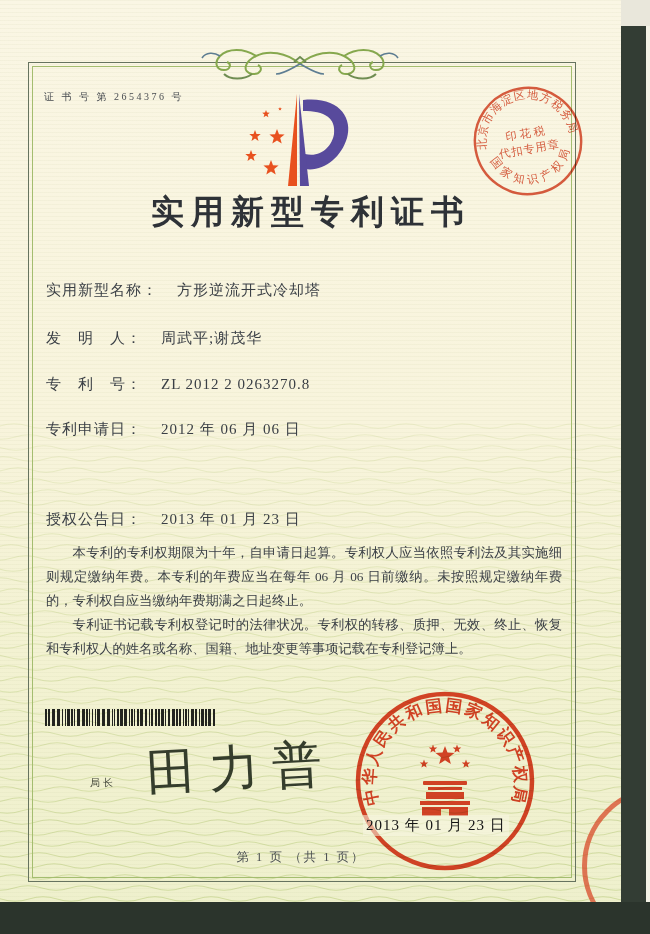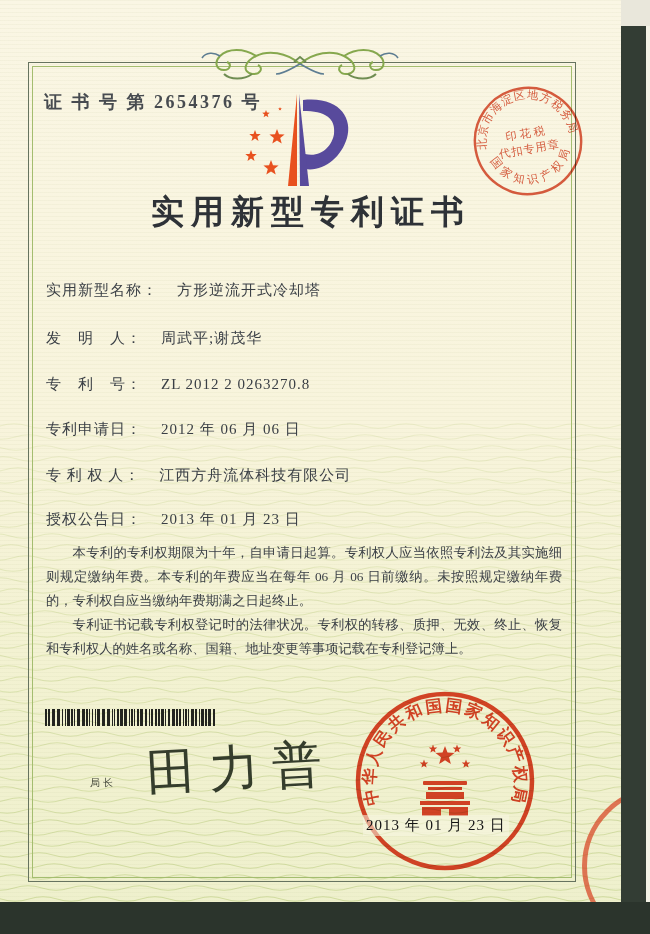--- a/index.html
+++ b/index.html
@@ -7,21 +7,21 @@
   .scan{position:relative;width:650px;height:934px;overflow:hidden;
     background:linear-gradient(180deg,#faf6e4 0%,#f8f4dc 45%,#f3f2d2 70%,#eef0cc 100%);
     background-color:#f8f4de;}
   .scan::before{content:"";position:absolute;inset:0;
     background:repeating-linear-gradient(180deg,rgba(190,195,150,0.10) 0 1px,transparent 1px 4px);
     pointer-events:none;}
   .frame-outer{position:absolute;left:28px;top:62px;width:546px;height:818px;
     border:1.5px solid #66735f;z-index:3;}
   .frame-inner{position:absolute;left:3px;top:3px;right:3px;bottom:3px;border:1.5px solid #a4bd6f;}
   .ornament{position:absolute;left:190px;top:40px;z-index:4;}
-  .cert-no{position:absolute;left:44px;top:90px;font-size:18px;letter-spacing:2.5px;color:#474b50;z-index:5;font-weight:bold;}
+  .cert-no{position:absolute;left:44px;top:90px;font-size:10px;letter-spacing:2.5px;color:#474b50;z-index:5;}
   .logo{position:absolute;left:233px;top:80px;z-index:5;}
   .title{position:absolute;left:0;top:190px;width:622px;text-align:center;font-size:33px;
     font-weight:bold;letter-spacing:7px;color:#2e3237;z-index:5;}
   .field{position:absolute;left:46px;font-size:15px;color:#3a3f45;letter-spacing:1px;z-index:5;white-space:nowrap;}
   .field .flabel{margin-right:19px;}
   .body-text{position:absolute;left:46px;top:541px;width:516px;font-size:13.3px;line-height:24px;
     color:#3c4147;text-align:justify;z-index:5;}
   .body-text p{margin:0;text-indent:2em;}
   .barcode{position:absolute;left:45px;top:709px;width:176px;height:17px;z-index:5;font-size:0;}
   .barcode i{display:inline-block;height:100%;background:#23241f;}
@@ -136,23 +136,20 @@
   </div>
   <div class="field" style="top:329px">
     <span class="flabel">发　明　人：</span><span>周武平;谢茂华</span>
   </div>
   <div class="field" style="top:375px">
     <span class="flabel">专　利　号：</span><span>ZL 2012 2 0263270.8</span>
   </div>
   <div class="field" style="top:420px">
     <span class="flabel">专利申请日：</span><span>2012 年 06 月 06 日</span>
   </div>
-  <div class="field" style="top:466px">
-    <span class="flabel">专 利 权 人：</span><span>江西方舟流体科技有限公司</span>
-  </div>
   <div class="field" style="top:510px">
     <span class="flabel">授权公告日：</span><span>2013 年 01 月 23 日</span>
   </div>
 
   <div class="body-text">
     <p>本专利的专利权期限为十年，自申请日起算。专利权人应当依照专利法及其实施细则规定缴纳年费。本专利的年费应当在每年 06 月 06 日前缴纳。未按照规定缴纳年费的，专利权自应当缴纳年费期满之日起终止。</p>
     <p>专利证书记载专利权登记时的法律状况。专利权的转移、质押、无效、终止、恢复和专利权人的姓名或名称、国籍、地址变更等事项记载在专利登记簿上。</p>
   </div>
 
   <div class="barcode" id="barcode"><i style="width: 2px; margin-right: 1px;"></i><i style="width: 2px; margin-right: 2px;"></i><i style="width: 3px; margin-right: 2px;"></i><i style="width: 3px; margin-right: 2px;"></i><i style="width: 1px; margin-right: 2px;"></i><i style="width: 1px; margin-right: 1px;"></i><i style="width: 3px; margin-right: 1px;"></i><i style="width: 2px; margin-right: 1px;"></i><i style="width: 1px; margin-right: 2px;"></i><i style="width: 3px; margin-right: 2px;"></i><i style="width: 3px; margin-right: 1px;"></i><i style="width: 2px; margin-right: 1px;"></i><i style="width: 1px; margin-right: 2px;"></i><i style="width: 1px; margin-right: 2px;"></i><i style="width: 1px; margin-right: 1px;"></i><i style="width: 3px; margin-right: 2px;"></i><i style="width: 3px; margin-right: 2px;"></i><i style="width: 3px; margin-right: 2px;"></i><i style="width: 1px; margin-right: 1px;"></i><i style="width: 1px; margin-right: 2px;"></i><i style="width: 2px; margin-right: 1px;"></i><i style="width: 3px; margin-right: 1px;"></i><i style="width: 3px; margin-right: 2px;"></i><i style="width: 1px; margin-right: 1px;"></i><i style="width: 2px; margin-right: 1px;"></i><i style="width: 1px; margin-right: 2px;"></i><i style="width: 2px; margin-right: 1px;"></i><i style="width: 3px; margin-right: 2px;"></i><i style="width: 2px; margin-right: 2px;"></i><i style="width: 1px; margin-right: 1px;"></i><i style="width: 2px; margin-right: 2px;"></i><i style="width: 2px; margin-right: 1px;"></i><i style="width: 2px; margin-right: 1px;"></i><i style="width: 3px; margin-right: 1px;"></i><i style="width: 1px; margin-right: 2px;"></i><i style="width: 2px; margin-right: 2px;"></i><i style="width: 3px; margin-right: 1px;"></i><i style="width: 2px; margin-right: 1px;"></i><i style="width: 2px; margin-right: 2px;"></i><i style="width: 1px; margin-right: 1px;"></i><i style="width: 2px; margin-right: 1px;"></i><i style="width: 1px; margin-right: 2px;"></i><i style="width: 3px; margin-right: 1px;"></i><i style="width: 2px; margin-right: 2px;"></i><i style="width: 1px; margin-right: 1px;"></i><i style="width: 3px; margin-right: 1px;"></i><i style="width: 2px; margin-right: 1px;"></i><i style="width: 3px; margin-right: 2px;"></i><i style="width: 2px; margin-right: 1px;"></i></div>
@@ -195,18 +192,19 @@
       <text font-size="11.5" letter-spacing="4">
         <textPath href="#stampBottom" startOffset="50%" text-anchor="middle">国家知识产权局</textPath>
       </text>
       <text x="60" y="56" font-size="11.5" letter-spacing="3" text-anchor="middle">印花税</text>
       <text x="60" y="72" font-size="11.5" letter-spacing="1" text-anchor="middle">代扣专用章</text>
     </g>
   </svg>
 
   <div class="arc-stamp"></div>
 
+  <div class="footer">第 1 页 （共 1 页）</div>
 
   <div class="band-right"></div>
   <div class="band-right-top"></div>
   <div class="edge-white"></div>
   <div class="band-bottom"></div>
 </div>
 
 </body></html>

